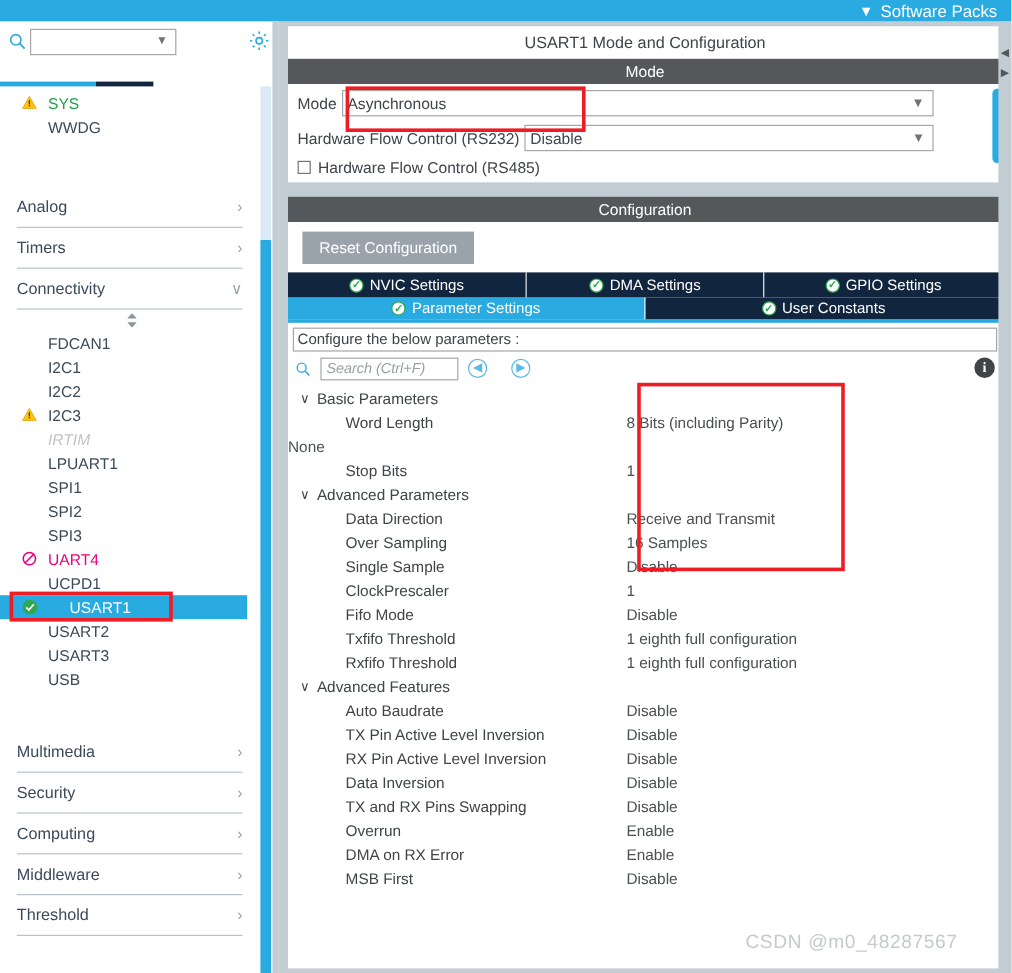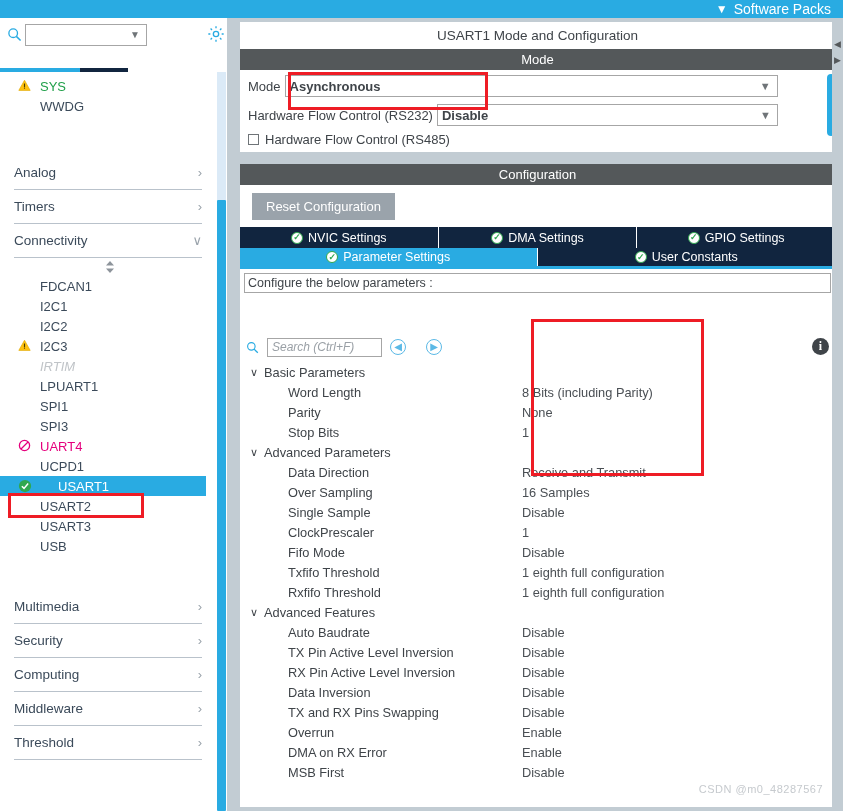--- a/index.html
+++ b/index.html
@@ -110,21 +110,21 @@
   }
   .mode-row {
     height: 32px; display: flex; align-items: center; padding-left: 8px; gap: 0;
   }
   .mode-lab { font-size: 13px; color: #3f4449; white-space: nowrap; }
   .combo {
     height: 22px; border: 1px solid #a6a6a6; background: #fff;
     display: flex; align-items: center; justify-content: space-between;
     padding: 0 6px 0 4px; font-size: 13px; color: #3f4449;
   }
-  .combo .cv { line-height: 1; font-weight: bold; }
+  .combo .cv { line-height: 1; }
   .combo .cd { color: #6f7478; font-size: 11px; }
   .chk-row { height: 22px; display: flex; align-items: center; padding-left: 8px; gap: 6px; font-size: 13px; color: #3f4449; }
   .chkbox { width: 11px; height: 11px; border: 1px solid #6f7478; background: #fff; }
 
   .mode-scroll-track { position: absolute; right: 0; top: 48px; width: 8px; height: 82px; background: #ffffff; }
   .mode-scroll-thumb { position: absolute; right: 0; top: 52px; width: 8px; height: 62px; background: #29abe2; border-radius: 4px; }
 
   .conf-card {
     position: absolute; left: 8px; top: 146px; width: 595px; height: 643px;
     background: #ffffff; overflow: hidden;
@@ -154,21 +154,20 @@
     color: #2fa84f; font-size: 9px; line-height: 1; font-weight: bold;
   }
   .configure-line {
     margin: 4px 4px 0 4px; height: 20px; border: 1px solid #a6a6a6;
     display: flex; align-items: center; padding-left: 3px;
     font-size: 12.5px; color: #3f4449; background: #fff;
   }
   .psearch-row {
     height: 28px; display: flex; align-items: center; padding-left: 6px; gap: 8px;
     position: relative;
-    margin-top: 40px;
   }
   .psearch-box {
     width: 115px; height: 19px; border: 1px solid #a6a6a6; background: #fff;
     display: flex; align-items: center; padding-left: 4px;
     font-size: 12px; color: #9aa0a6; font-style: italic;
   }
   .circ-btn {
     width: 16px; height: 16px; border-radius: 50%;
     border: 1.3px solid #5bb9e6; color: #5bb9e6;
     display: flex; align-items: center; justify-content: center;
@@ -186,22 +185,22 @@
   .prow { height: 20px; display: flex; align-items: center; font-size: 12.8px; color: #3f4449; }
   .prow .pname { width: 282px; padding-left: 48px; white-space: nowrap; }
   .prow.section .pname { padding-left: 10px; display: flex; align-items: center; gap: 6px; }
   .prow .pval { color: #4a4f54; white-space: nowrap; }
   .caretd { color: #3f4449; font-size: 11px; }
 
   
   .redbox { position: absolute; border: 3px solid #ee1c25; pointer-events: none; }
 
   .watermark {
-    position: absolute; right: 12px; bottom: 12px;
-    font-size: 11px; color: #c6cace; letter-spacing: 0.5px; text-align: center;
+    position: absolute; right: 37px; bottom: 12px;
+    font-size: 16px; color: #c6cace; letter-spacing: 0.5px; text-align: center;
   }
 
   .right-scroll {
     position: absolute; right: 0; top: 18px; width: 11px; height: 793px;
     background: #c2ccd3;
   }
   .rs-arrow { position: absolute; right: 0; width: 11px; height: 11px; color: #54585a; font-size: 9px; display:flex; align-items:center; justify-content:center;}
 </style>
 </head>
 <body>
@@ -308,20 +307,23 @@
       <div class="peri flat grey">
           <span class="lbl">IRTIM</span>
         </div>
       <div class="peri flat">
           <span class="lbl">LPUART1</span>
         </div>
       <div class="peri flat">
           <span class="lbl">SPI1</span>
         </div>
       <div class="peri flat">
+          <span class="lbl">SPI2</span>
+        </div>
+      <div class="peri flat">
           <span class="lbl">SPI3</span>
         </div>
       <div class="peri pink">
         <span class="badge">
           <svg width="13" height="13" viewBox="0 0 16 16">
               <circle cx="8" cy="8" r="6.3" fill="none" stroke="#e5007d" stroke-width="1.6"></circle>
               <line x1="3.7" y1="12.3" x2="12.3" y2="3.7" stroke="#e5007d" stroke-width="1.6"></line>
             </svg>
         </span>
         <span class="lbl">UART4</span>
@@ -467,21 +469,20 @@
           <span class="pname">
               <span class="caretd">∨</span>
               <span>Basic Parameters</span>
             </span>
         </div>
         <div class="prow">
           <span class="pname">Word Length</span>
           <span class="pval">8 Bits (including Parity)</span>
         </div>
         <div class="prow">
-          <span class="pname">Parity</span>
           <span class="pval">None</span>
         </div>
         <div class="prow">
           <span class="pname">Stop Bits</span>
           <span class="pval">1</span>
         </div>
 
         <div class="prow section">
           <span class="pname">
               <span class="caretd">∨</span>

